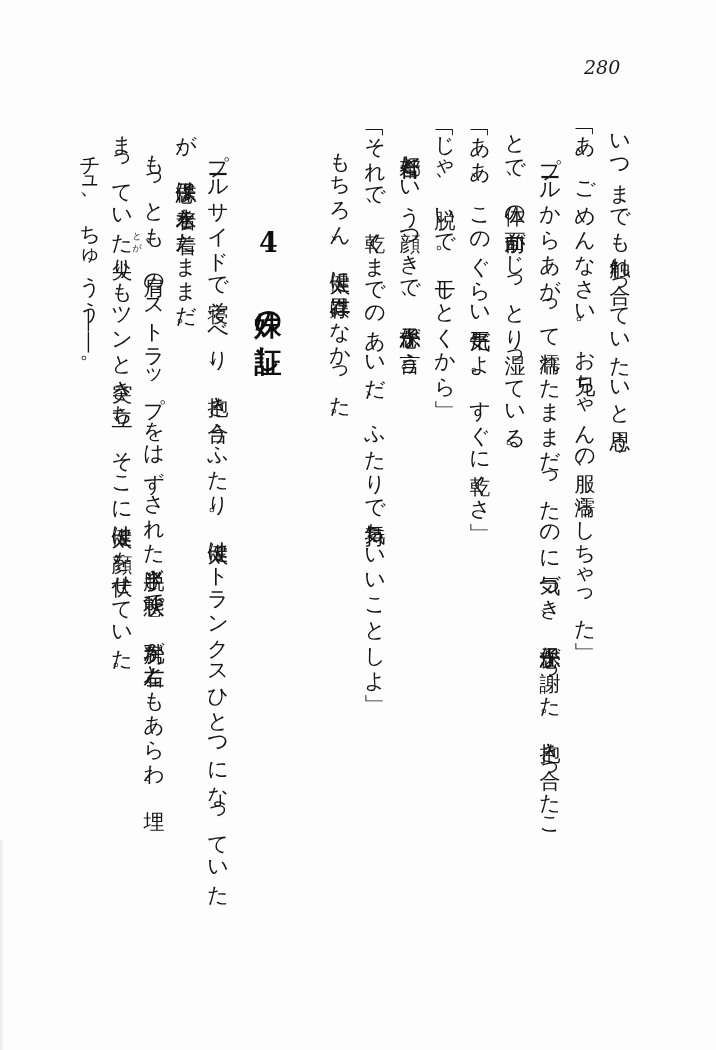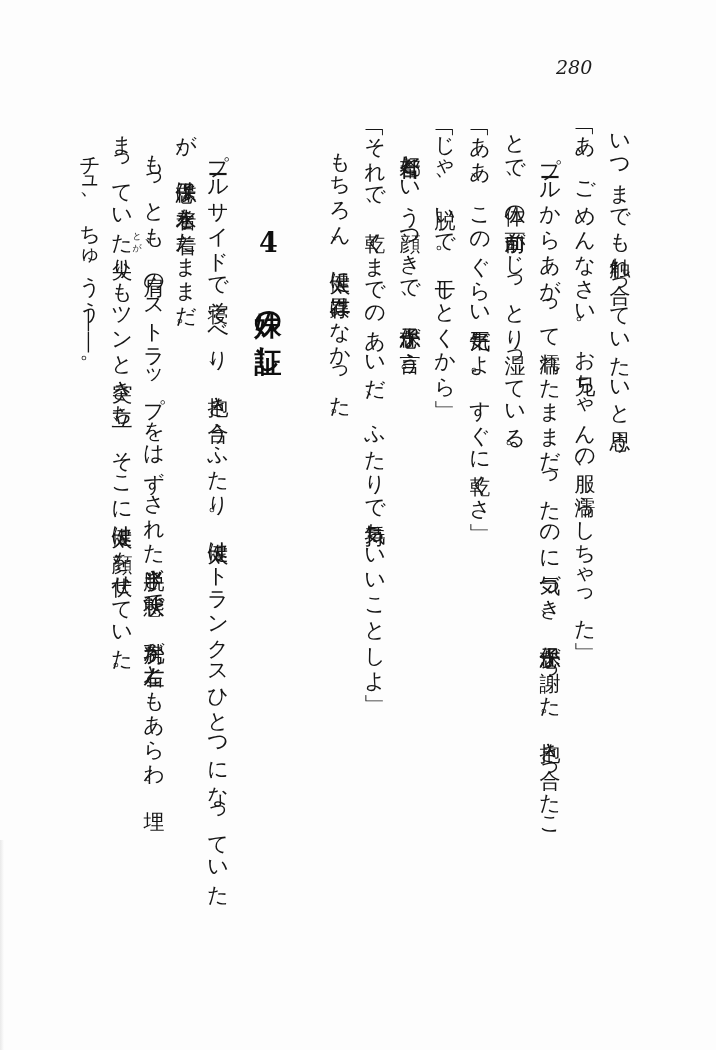--- a/index.html
+++ b/index.html
@@ -42,21 +42,21 @@
     position: absolute;
     writing-mode: vertical-rl;
     text-orientation: mixed;
     font-size: 9px;
     line-height: 10px;
     letter-spacing: 1px;
     color: #2a2a2a;
   }
   #page-number {
     position: absolute;
-    left: 556px;
+    left: 584px;
     top: 56px;
     font-family: "DejaVu Serif", serif;
     font-style: italic;
     font-size: 19px;
     color: #1c1c1c;
   }
   #edge-shadow {
     position: absolute;
     left: 0;
     top: 840px;

